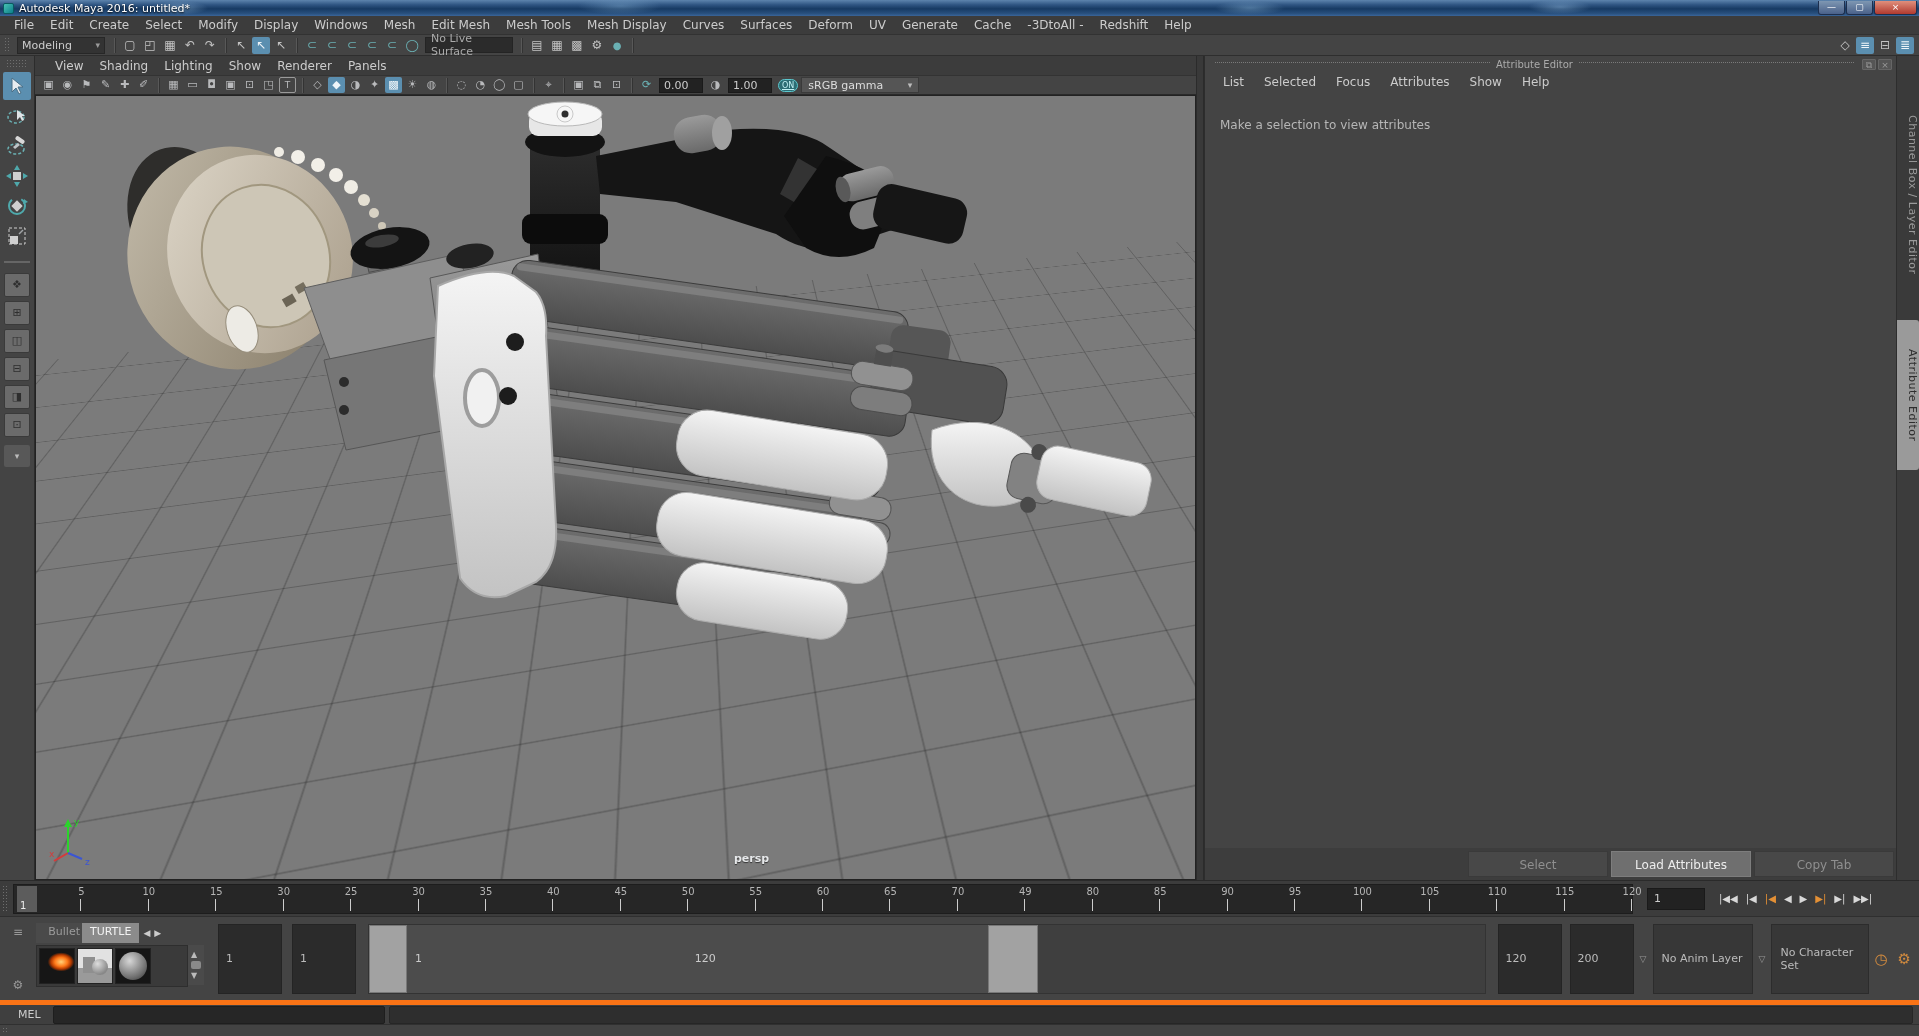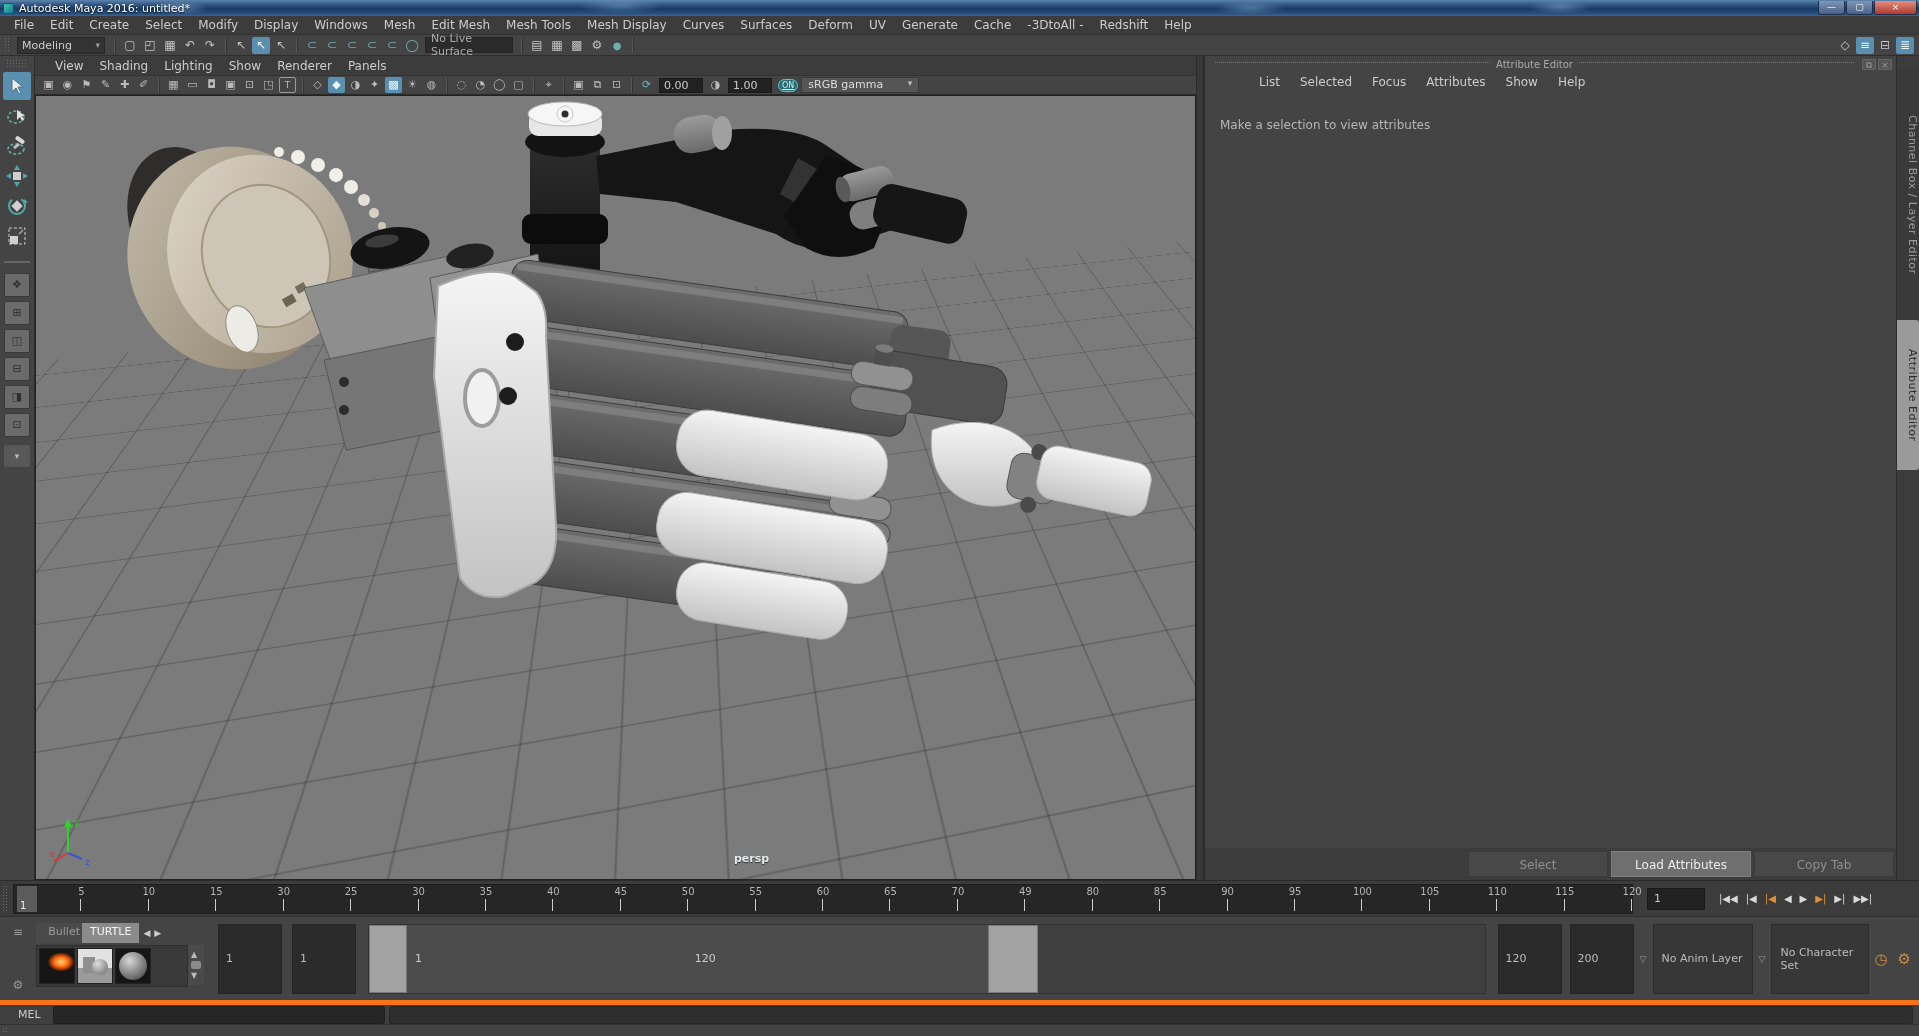--- a/index.html
+++ b/index.html
@@ -47,41 +47,41 @@
     line-height:22px; text-align:center; margin:2px 0; border-radius:2px; }
   .lay-more { width:26px; height:22px; background:#585858; color:#bbb; font-size:9px; line-height:22px; text-align:center; margin-top:6px; border-radius:2px; }
 
   .vp-col { flex:1; display:flex; flex-direction:column; background:#3c3c3c; min-width:0; }
   .panel-menubar { height:19px; display:flex; align-items:center; background:#3c3c3c; padding-left:12px; }
   .panel-iconbar { height:20px; display:flex; align-items:center; background:#444; border-top:1px solid #333; border-bottom:1px solid #2a2a2a; padding-left:4px; }
   .vico { width:17px; height:16px; color:#b9babc; font-size:11px; line-height:16px; text-align:center; margin:0 1px; }
   .vico.teal { color:#6ab0b3; }
   .numfield { width:44px; height:15px; background:#222; border:1px solid #1a1a1a; color:#ccc; font-size:11px; padding:0 4px; display:flex; align-items:center; margin:0 3px; }
   .on-badge { background:#2c6d74; border:1px solid #5cc7cd; color:#bfeff2; font-size:8px; border-radius:8px; padding:1px 3px; margin:0 3px;text-decoration:underline; }
-  .gamma-box { width:118px; height:16px; background:#555; border:1px solid #3a3a3a; color:#ddd; font-size:11px; display:flex; align-items:flex-start; padding:0 6px; }
+  .gamma-box { width:118px; height:16px; background:#555; border:1px solid #3a3a3a; color:#ddd; font-size:11px; display:flex; align-items:center; padding:0 6px; }
   .gamma-box .arr { margin-left:auto; color:#bbb; font-size:9px; }
 
   .view { flex:1; position:relative; overflow:hidden; background:#7b7b7b; border:1px solid #222; }
   .ground { position:absolute; left:-520px; top:168px; width:2900px; height:1700px; transform-origin:50% 0;
     transform:perspective(1150px) rotateX(63deg) rotateZ(-13deg);
     background:repeating-linear-gradient(90deg,rgba(35,35,35,.30) 0 1px,transparent 1px 54px),
                repeating-linear-gradient(0deg,rgba(35,35,35,.30) 0 1px,transparent 1px 54px); }
   .model { position:absolute; left:0; top:0; }
   .cam-label { position:absolute; left:698px; bottom:14px; color:#e6e8ea; font-size:11px; font-weight:bold; text-shadow:0 1px 1px #333; }
   .axis { position:absolute; left:12px; bottom:14px; }
 
   .vp-gap { width:8px; background:#393939; border-left:1px solid #2b2b2b; border-right:1px solid #2b2b2b; }
 
   
   .ae { width:692px; background:#444; display:flex; flex-direction:column; border-left:1px solid #2d2d2d; }
   .ae-header { height:16px; display:flex; align-items:center; padding:0 4px; }
   .ae-dots { flex:1; height:4px; border-top:1px dotted #7a7a7a; margin:0 6px; }
   .ae-title { color:#aaa; font-size:10px; white-space:nowrap; }
   .ae-hico { color:#999; font-size:9px; width:14px; text-align:center; border:1px solid #666; background:#555; height:11px; line-height:10px; margin-left:2px; border-radius:1px; }
-  .ae-menubar { height:20px; display:flex; align-items:center; padding-left:8px;margin-left:36px; }
+  .ae-menubar { height:20px; display:flex; align-items:center; padding-left:8px; }
   .ae-menu-item { color:#ccc; font-size:12px; padding:0 10px; }
   .ae-body { flex:1; position:relative; }
   .ae-msg { position:absolute; left:15px; top:26px; color:#b6b6b6; font-size:12px; }
   .ae-btnrow { height:32px; display:flex; align-items:center; justify-content:flex-end; padding:0 2px; background:#3d3d3d; }
   .ae-btn { width:140px; height:26px; font-size:12px; text-align:center; line-height:26px; background:#484848; color:#8f8f8f; border:1px solid #3a3a3a; margin-left:3px; }
   .ae-btn.primary { background:#6f6f6f; color:#ececec; border-color:#7d7d7d; }
 
   .side-tabs { width:23px; background:#3c3c3c; display:flex; flex-direction:column; border-left:1px solid #2d2d2d; }
   .vtab { writing-mode:vertical-rl; font-size:11px; padding:10px 0; text-align:center; letter-spacing:.5px; }
   .vtab.cb { color:#9a9a9a; background:#3a3a3a; height:250px; margin-top:14px; }

